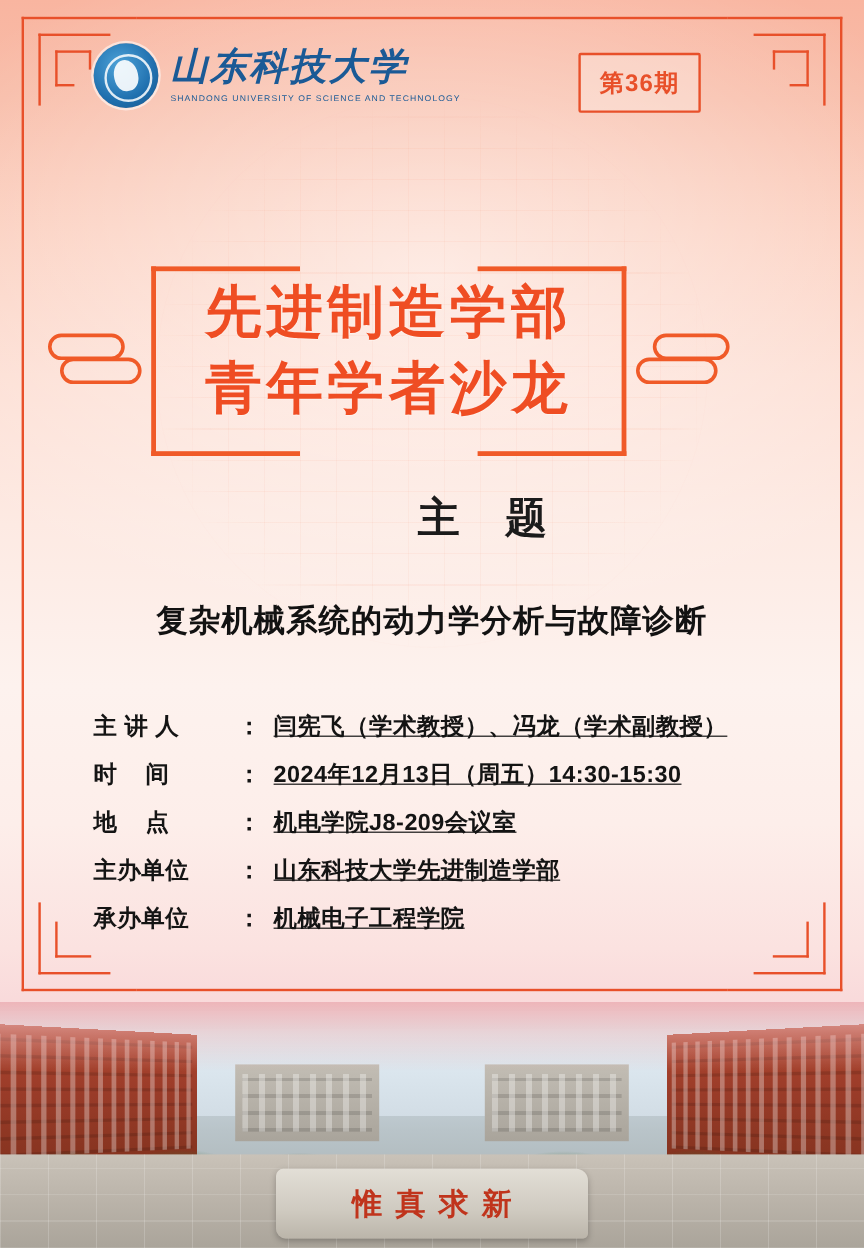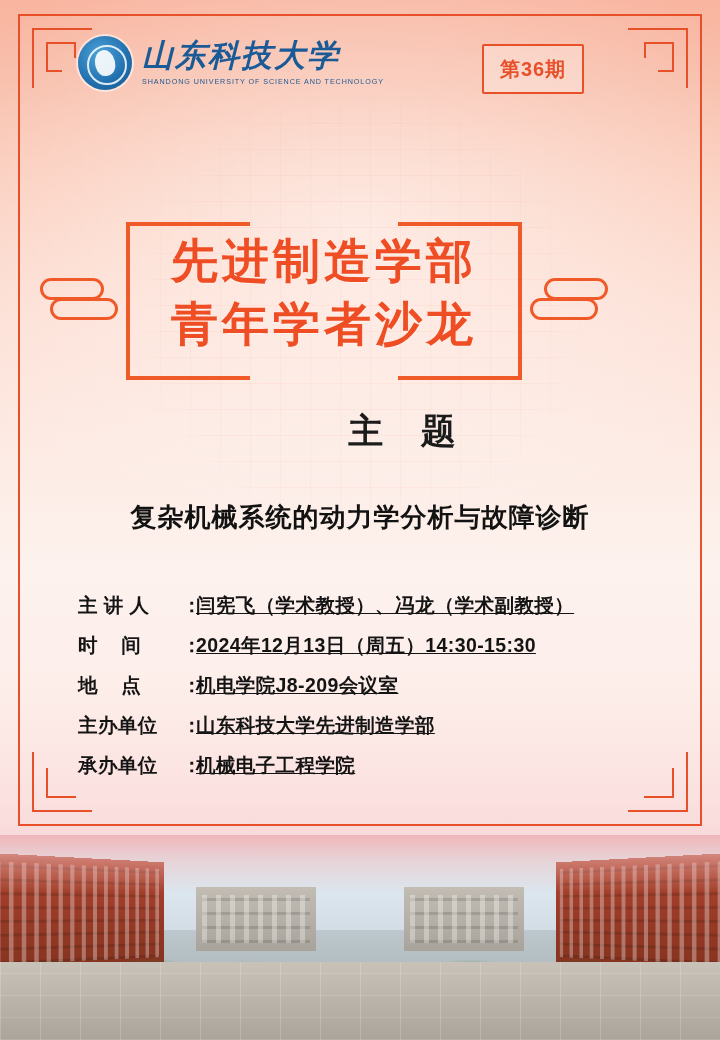--- a/index.html
+++ b/index.html
@@ -262,20 +262,21 @@
     width: 580px;
   }
   .info-row {
     display: flex;
     align-items: baseline;
     margin-bottom: 13px;
     font-size: 19.5px;
     font-weight: bold;
     color: #141414;
     letter-spacing: 0.4px;
+    gap: 16px;
   }
   .info-label {
     flex: none;
     width: 104px;
     white-space: pre;
   }
   .info-colon {
     flex: none;
     width: 14px;
   }
@@ -528,16 +529,19 @@
         <div class="windows"></div>
       </div>
     <div class="bldg center-l">
         <div class="windows"></div>
       </div>
     <div class="bldg center-r">
         <div class="windows"></div>
       </div>
     <div class="trees"></div>
     <div class="plaza"></div>
+    <div class="stone">
+      <div class="stone-text">惟真求新</div>
+    </div>
     <div class="photo-fade"></div>
   </div>
 
 </div>
 
 </body></html>

